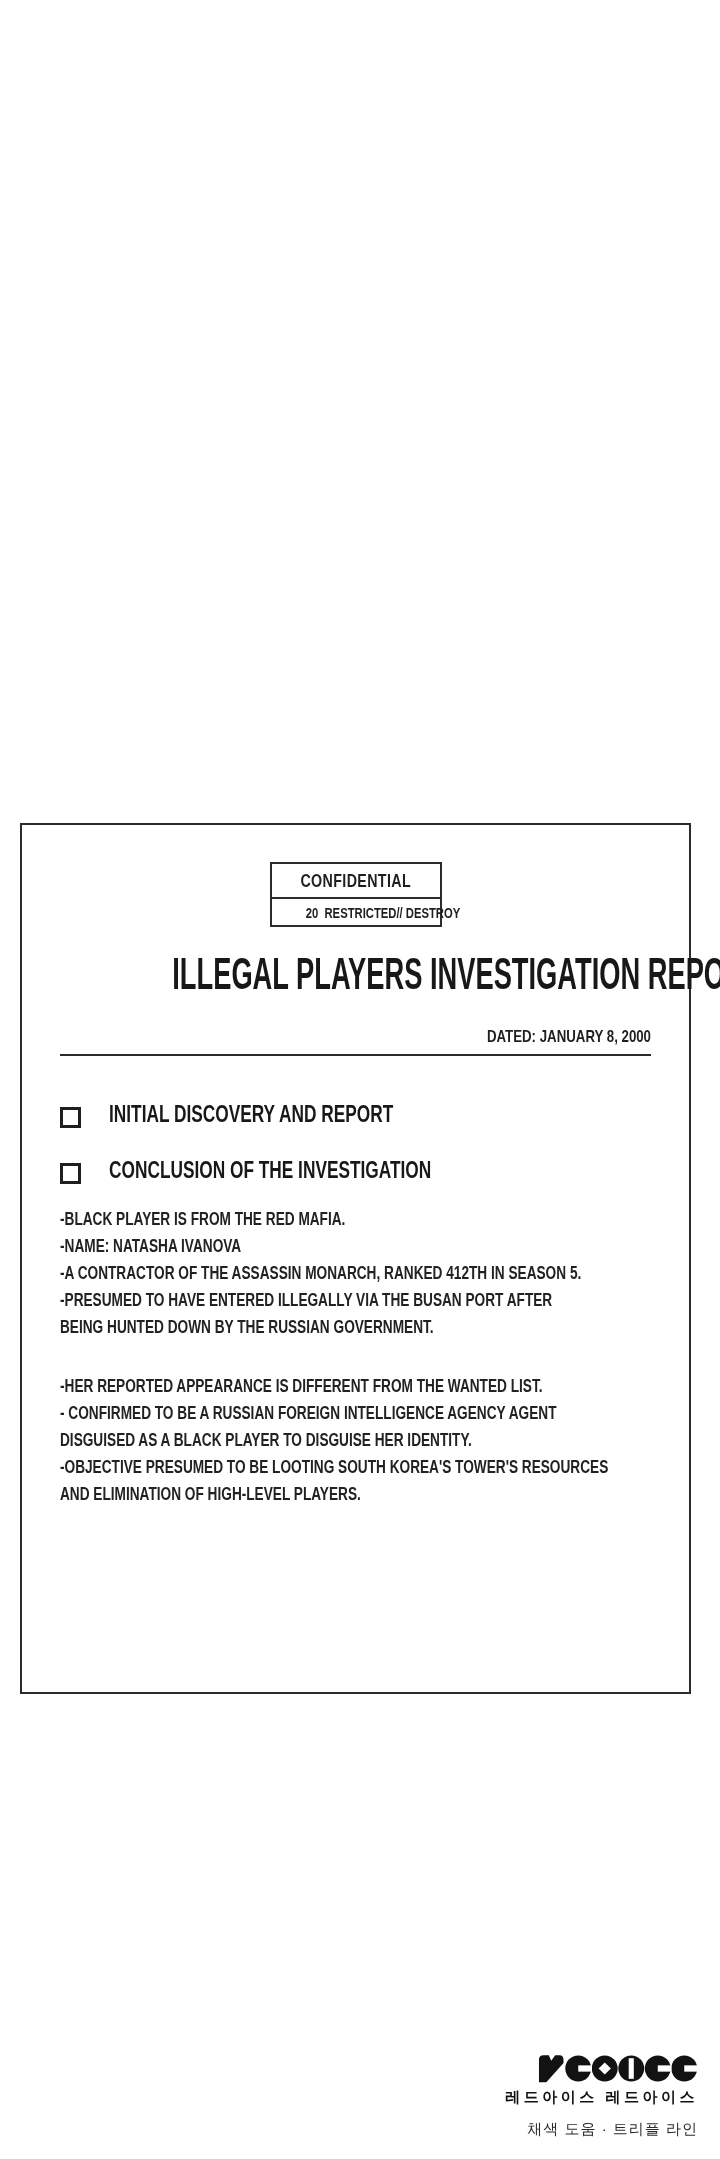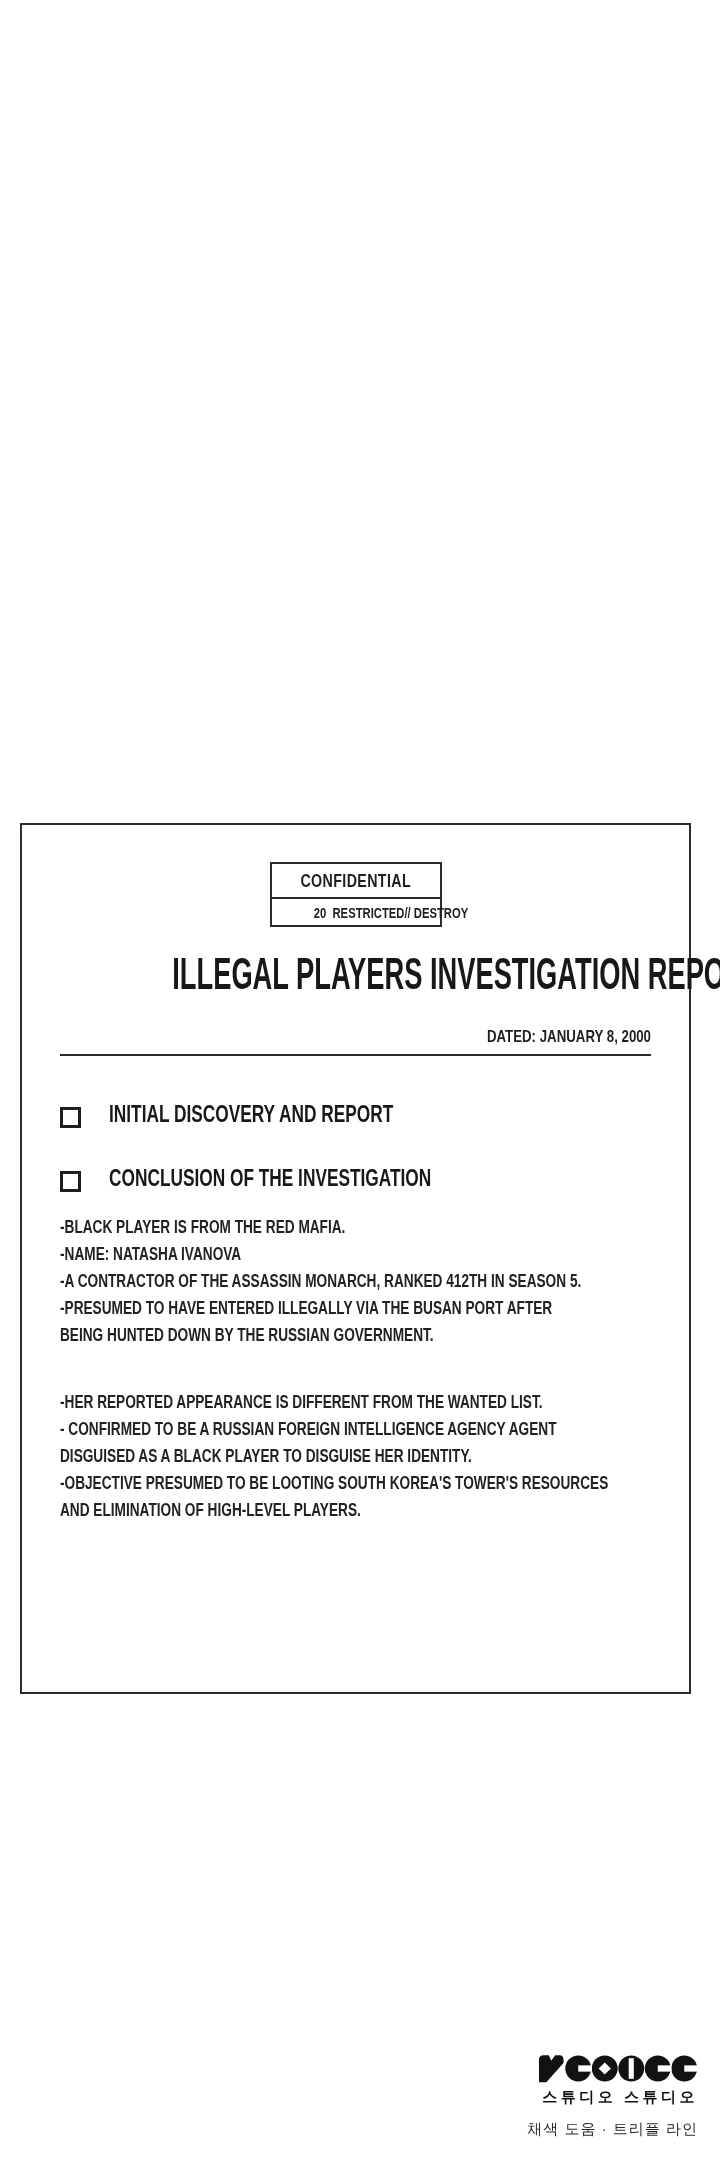--- a/index.html
+++ b/index.html
@@ -38,38 +38,38 @@
     border: 2px solid #2c2c2c;
     text-align: center;
     box-sizing: border-box;
   }
   .stamp-row1 {
     border-bottom: 2px solid #2c2c2c;
     padding: 6px 0 5px 0;
     font-size: 19px; font-weight: bold; letter-spacing: 0.5px;
   }
   .stamp-row2 {
-    padding: 5px 0 4px 16px;
+    padding: 5px 0 4px 8px;
     font-size: 15px; font-weight: bold;
   }
 
   
   .title {
     margin-top: 24px;
     text-align: center;
     font-size: 44px; font-weight: bold;
     line-height: 46px;
     color: #181818;
   }
   .meta { margin-top: 7px; text-align: right; }
   .meta-line { font-size: 17px; font-weight: bold; line-height: 22px; text-align: right; }
   .rule { border-top: 2px solid #2c2c2c; margin-top: 6px; }
 
   
-  .section { margin-top: 40px; }
+  .section { margin-top: 32px; }
   .section:first-of-type { margin-top: 48px; }
   .sec-head { display: flex; align-items: flex-end; gap: 28px; height: 24px; }
   .sq {
     width: 15px; height: 15px;
     border: 3px solid #1f1f1f;
     box-sizing: content-box;
     flex: 0 0 auto;
     background: #ffffff;
   }
   .sec-title { font-size: 24px; font-weight: bold; color: #181818; }
@@ -170,17 +170,17 @@
         <circle cx="149" cy="14.5" r="13.2"></circle>
       </g>
       <g fill="#ffffff">
         <rect x="41" y="11.3" width="14" height="6.4"></rect>
         <rect x="63.6" y="10.1" width="8.8" height="8.8" transform="rotate(45 68 14.5)"></rect>
         <rect x="92.4" y="4" width="5.2" height="21"></rect>
         <rect x="122" y="11.3" width="14" height="6.4"></rect>
         <rect x="149" y="11.3" width="14" height="6.4"></rect>
       </g>
     </svg>
-    <div class="studio-name">스튜디오 스튜디오</div>
+    <div class="studio-name">레드아이스 레드아이스</div>
     <div class="credit">채색 도움 · 트리플 라인</div>
   </div>
 
 </div>
 
 </body></html>

